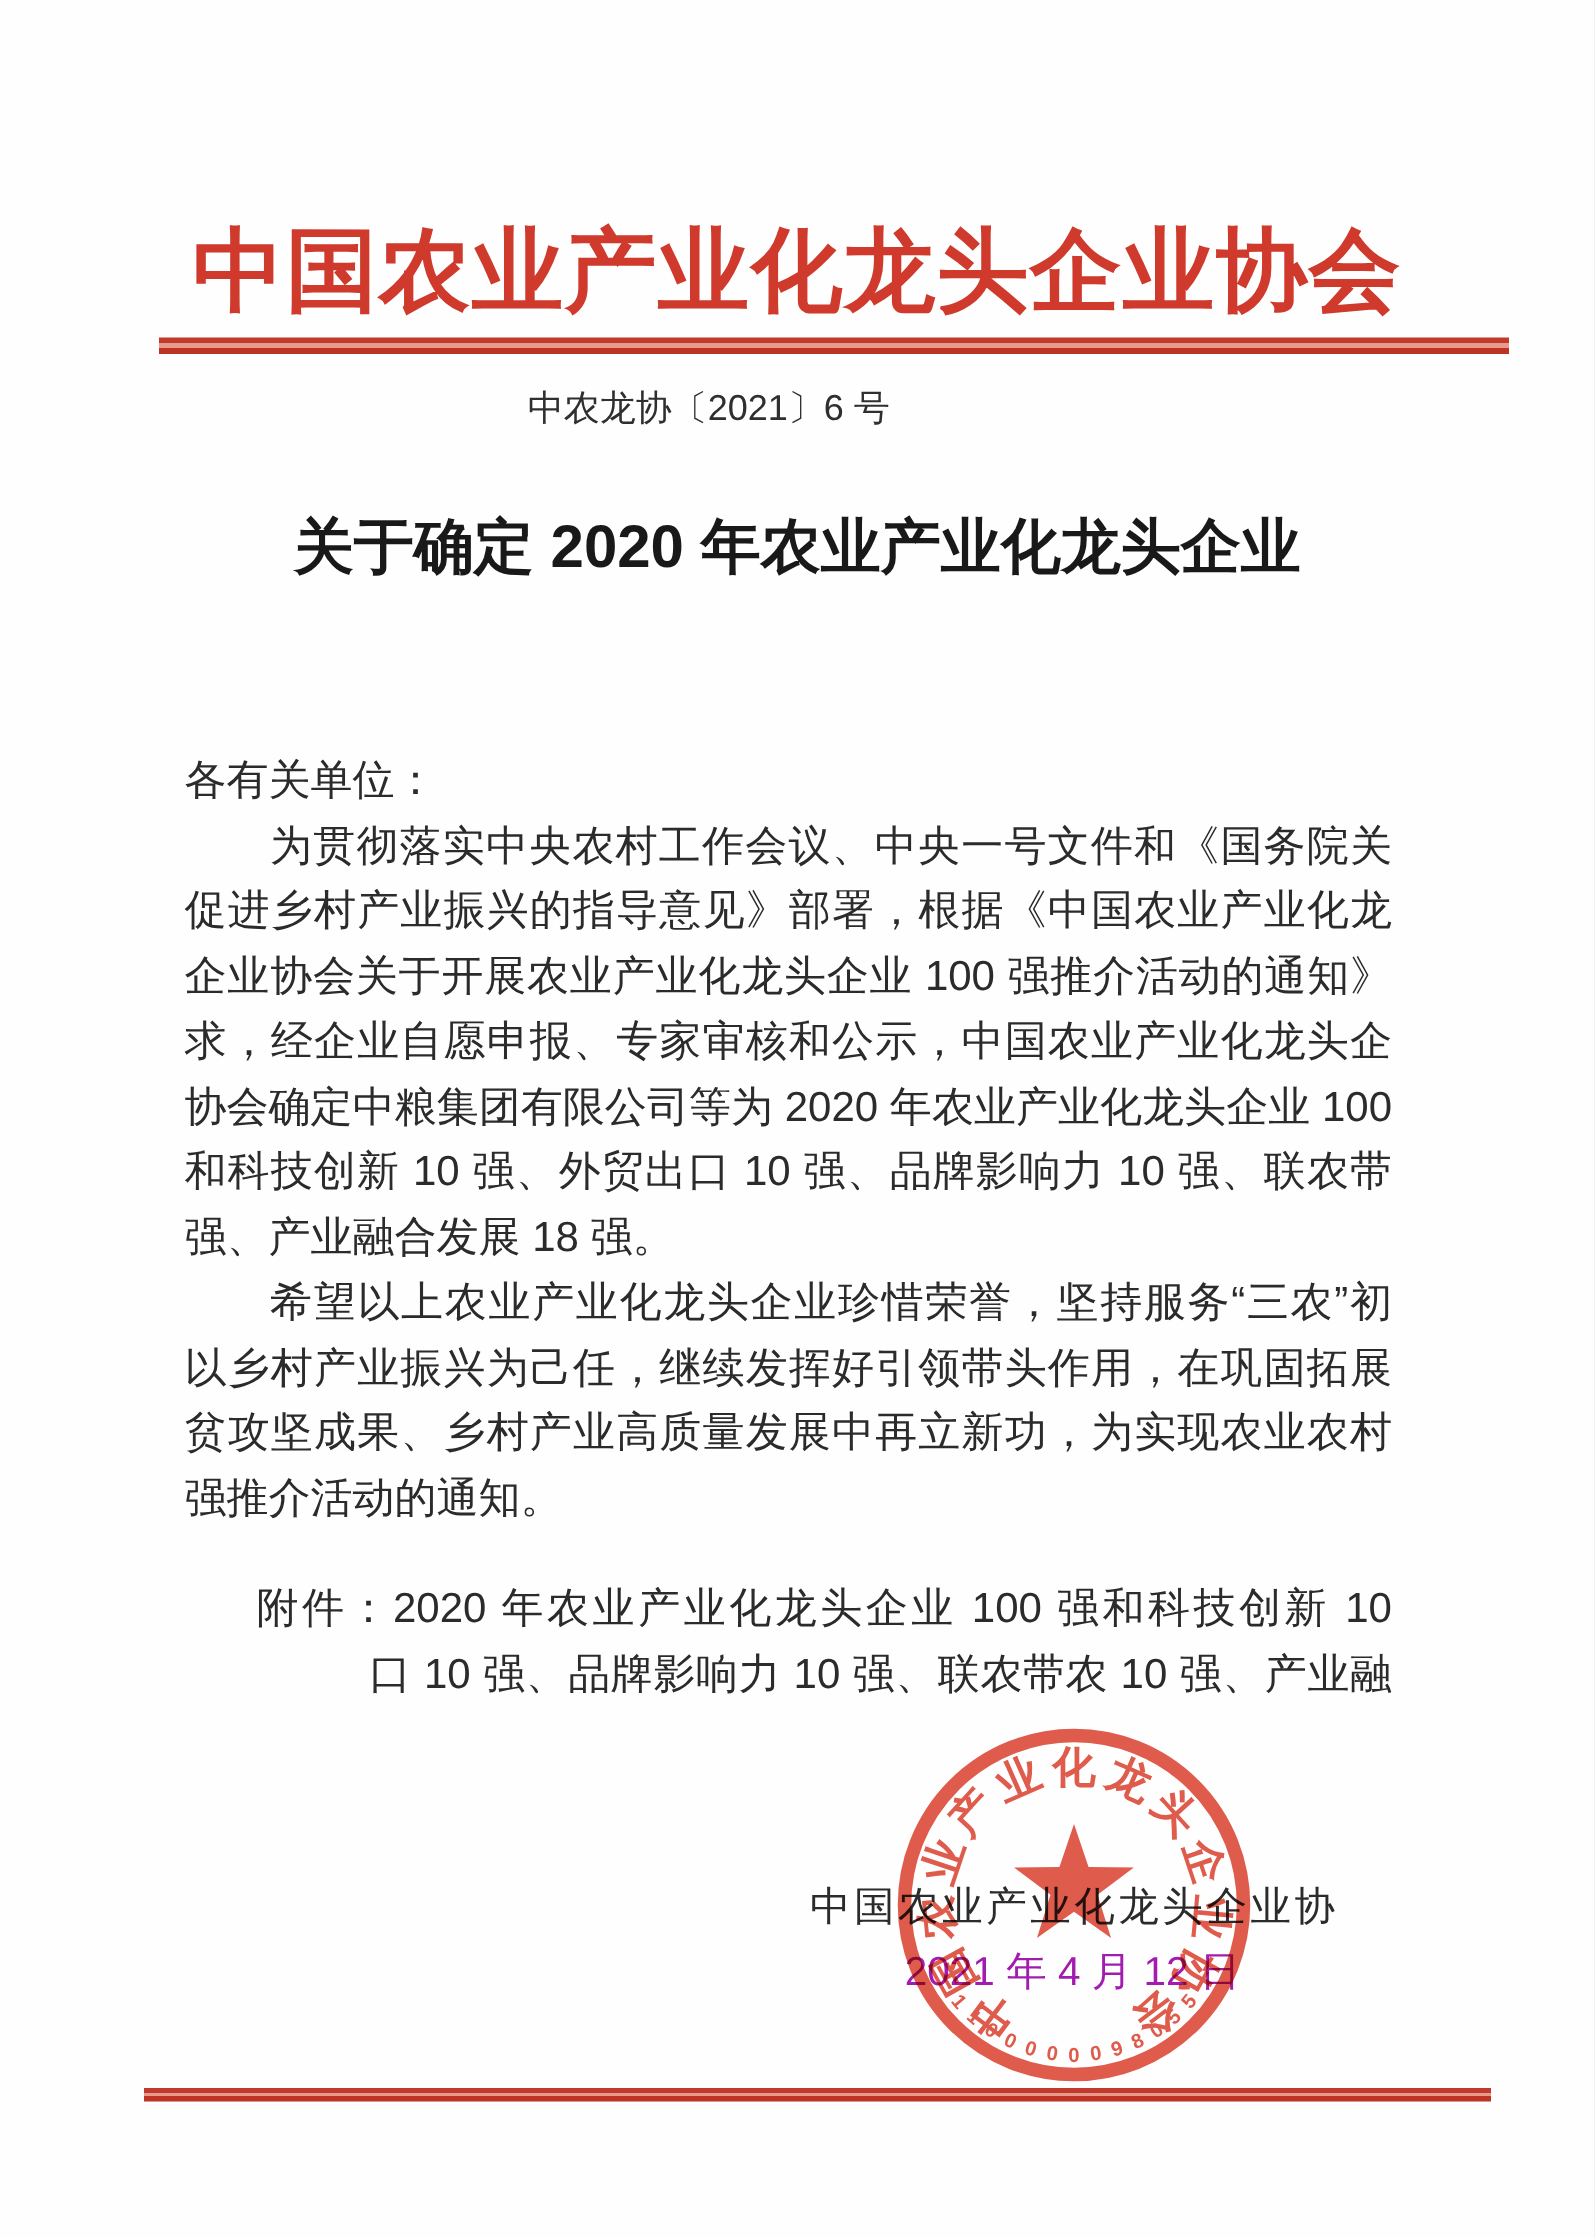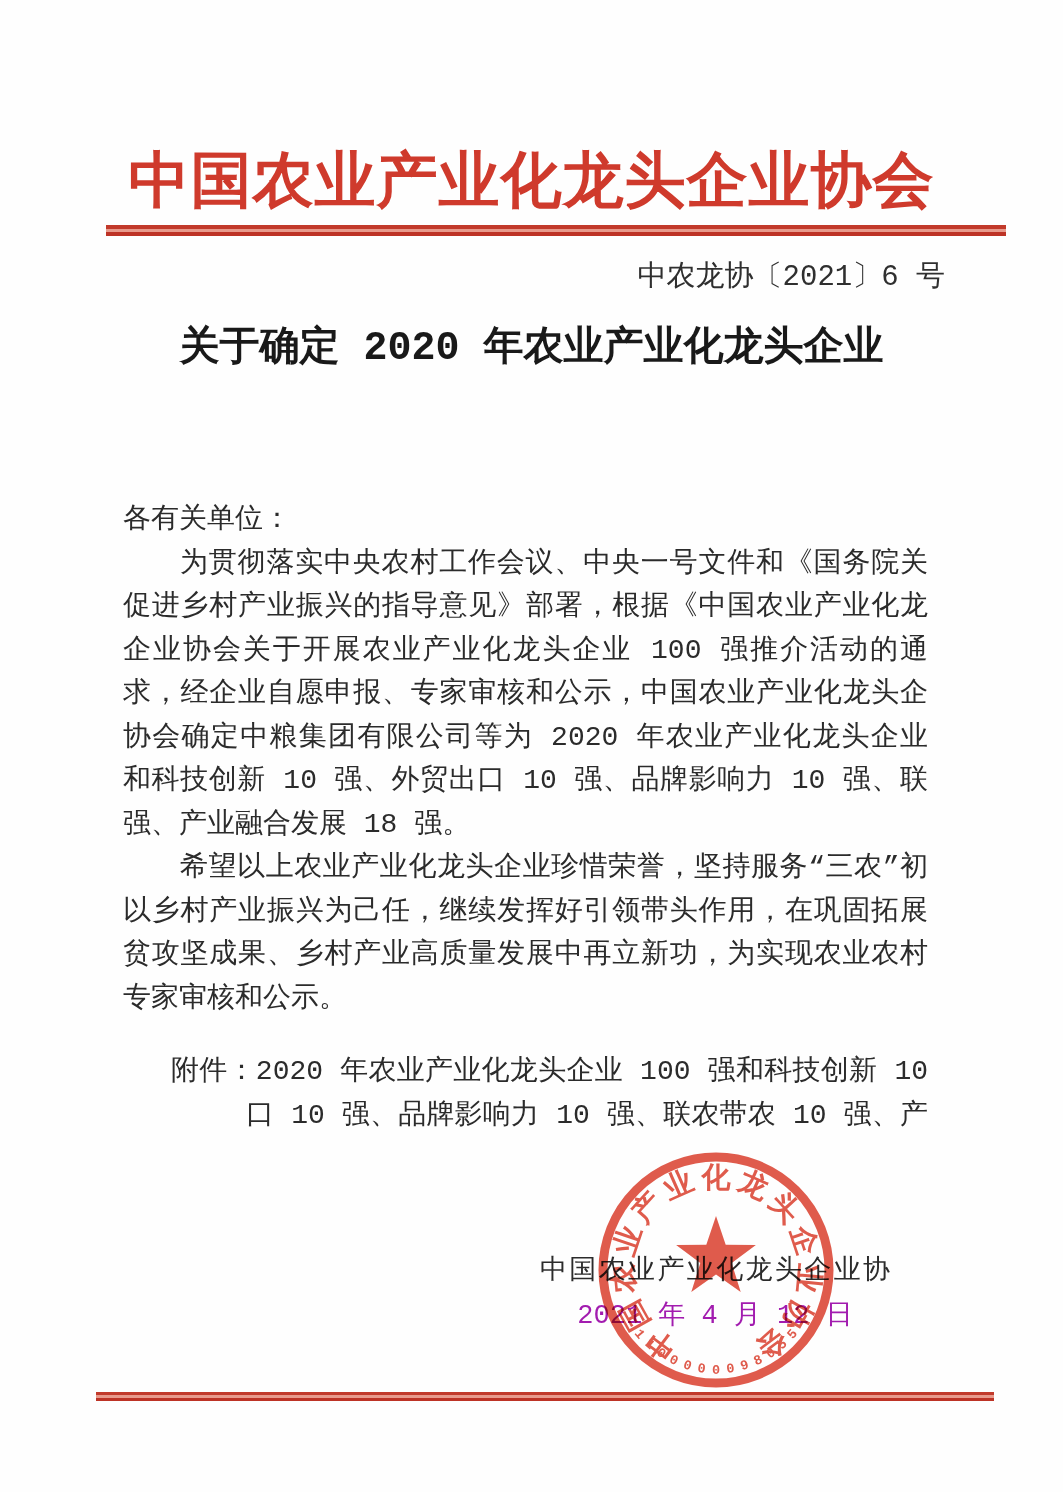--- a/index.html
+++ b/index.html
@@ -2,21 +2,21 @@
 <html><head>
 <meta charset="utf-8">
 <style>
   html,body{margin:0;padding:0;background:#e9e9e9;}
   .page{
     position:relative;
     width:1063px;height:1492px;
     margin:0 auto;
     background:#fefefe;
     overflow:hidden;
-    font-family:Liberation Mono, monospace;
+    font-family:Liberation Sans, sans-serif;
   }
   
   .org-name{
     position:absolute;top:140px;left:0;right:0;
     text-align:center;
     font-size:61px;font-weight:bold;
     color:#cf3a2c;
     letter-spacing:1px;
     white-space:nowrap;
   }
@@ -24,27 +24,27 @@
     position:absolute;
     background:linear-gradient(180deg,
       #c23a2b 0%,#c23a2b 36%,
       #e89a8c 36%,#e89a8c 62%,
       #bd3326 62%,#bd3326 100%);
   }
   .rule-top{top:225px;left:106px;width:900px;height:11px;}
   .rule-bottom{top:1392px;left:96px;width:898px;height:9px;}
   .doc-number{
     position:absolute;top:256px;left:0;right:118px;
-    text-align:right;
-    font-size:29px;color:#2f2f2f;
+    text-align:center;
+    font-size:24px;color:#2f2f2f;
     white-space:nowrap;
   }
   
   .doc-title{
-    position:absolute;top:320px;left:0;right:0;
+    position:absolute;top:336px;left:0;right:0;
     text-align:center;
     font-size:40px;font-weight:bold;
     line-height:58px;
     color:#191919;
   }
   
   .body-block{
     position:absolute;top:498px;left:123px;width:805px;
     font-size:28px;color:#2b2b2b;
   }
@@ -100,21 +100,21 @@
         <div class="ln ind">为贯彻落实中央农村工作会议、中央一号文件和《国务院关于</div>
         <div class="ln">促进乡村产业振兴的指导意见》部署，根据《中国农业产业化龙头</div>
         <div class="ln">企业协会关于开展农业产业化龙头企业 100 强推介活动的通知》要</div>
         <div class="ln">求，经企业自愿申报、专家审核和公示，中国农业产业化龙头企业</div>
         <div class="ln">协会确定中粮集团有限公司等为 2020 年农业产业化龙头企业 100 强</div>
         <div class="ln">和科技创新 10 强、外贸出口 10 强、品牌影响力 10 强、联农带农 10</div>
         <div class="ln end">强、产业融合发展 18 强。</div>
         <div class="ln ind">希望以上农业产业化龙头企业珍惜荣誉，坚持服务“三农”初心，</div>
         <div class="ln">以乡村产业振兴为己任，继续发挥好引领带头作用，在巩固拓展脱</div>
         <div class="ln">贫攻坚成果、乡村产业高质量发展中再立新功，为实现农业农村现</div>
-        <div class="ln end">专家审核和公示。</div>
+        <div class="ln end">强推介活动的通知。</div>
       </div>
     <div class="attachment">
         <div class="ln a1">附件：2020 年农业产业化龙头企业 100 强和科技创新 10 强、外贸出</div>
         <div class="ln a2">口 10 强、品牌影响力 10 强、联农带农 10 强、产业融合发展</div>
       </div>
   </div>
 
   <div class="sig-org">中国农业产业化龙头企业协会</div>
   <div class="sig-date">2021 年 4 月 12 日</div>
 

